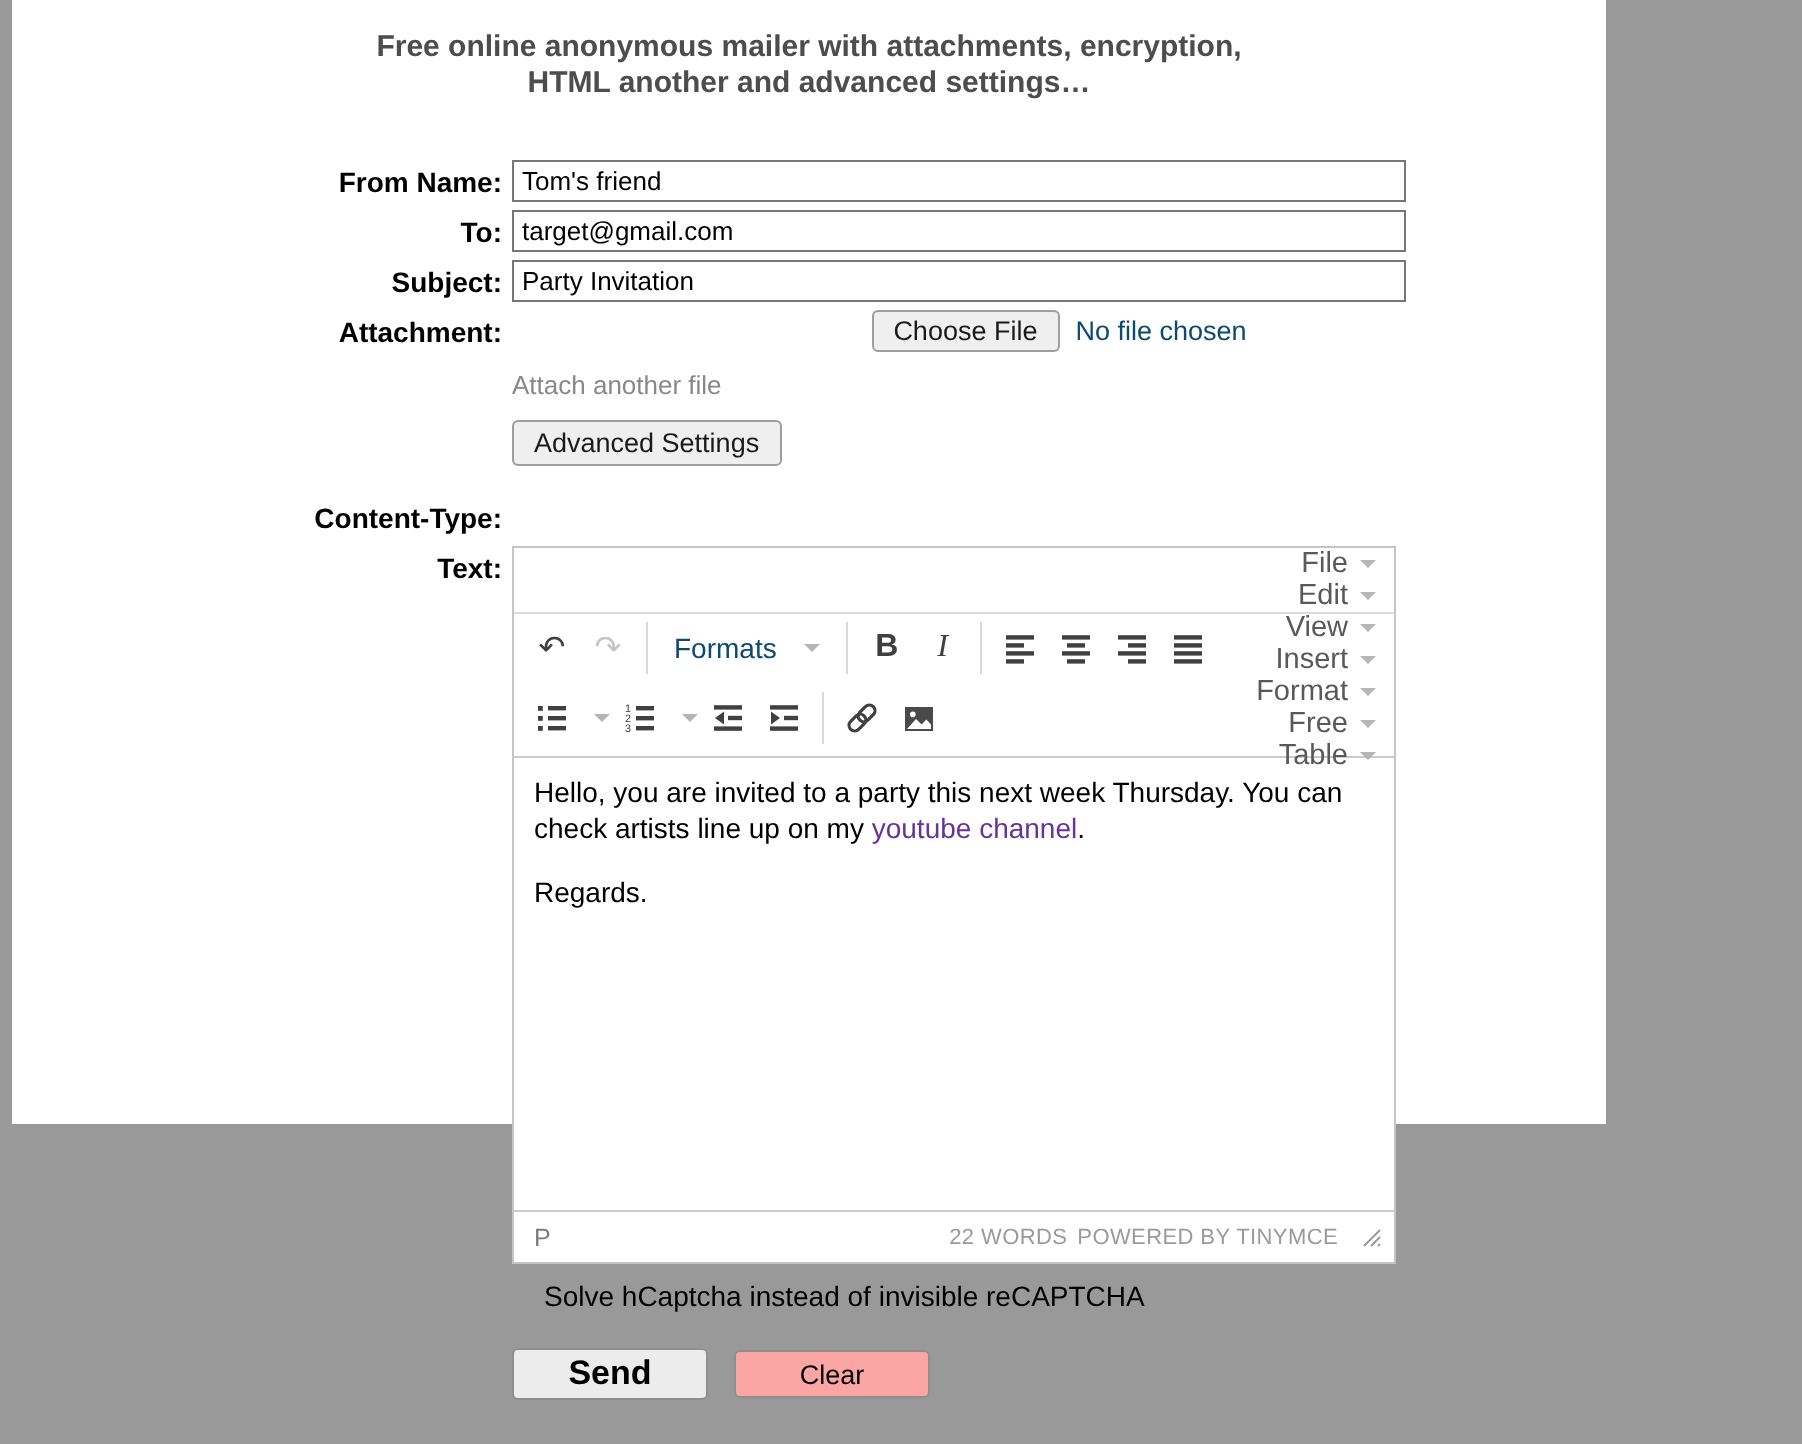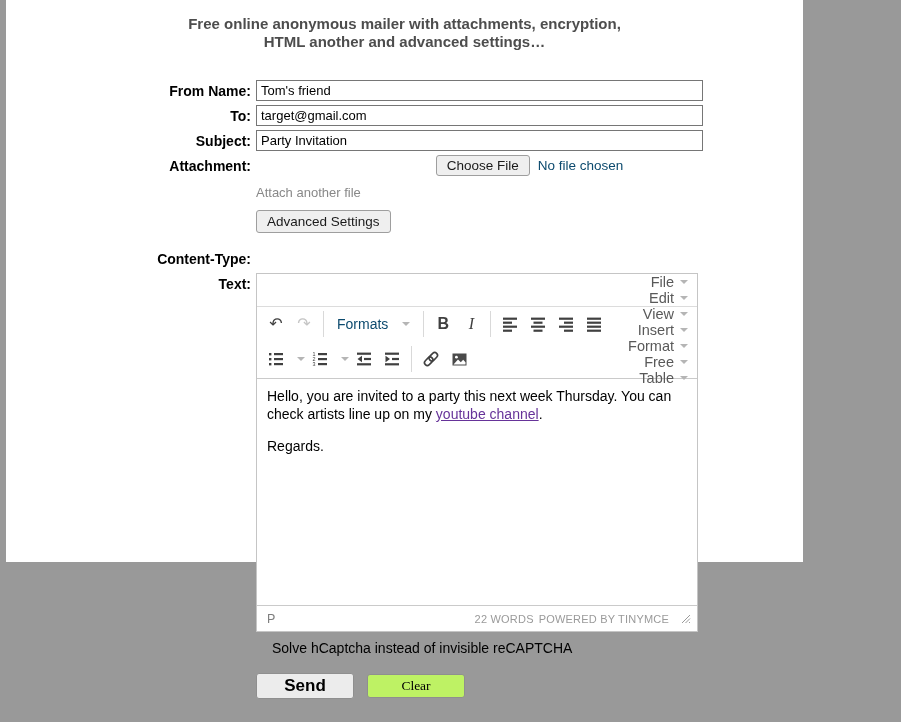--- a/index.html
+++ b/index.html
@@ -140,21 +140,21 @@
   
   .editor-content {
     height: 226px;
     padding: 9px 10px;
     font-size: 14px; color: #000;
     line-height: 1.28;
     overflow: hidden;
     cursor: text;
   }
   .editor-content p { margin-bottom: 14px; }
-  .editor-content a { color: #663399; text-decoration: underline; cursor: pointer; }
+  .editor-content a { color: #663399; cursor: pointer; }
   
   .statusbar {
     height: 26px;
     border-top: 1px solid #cacaca;
     display: flex; align-items: center;
     padding: 0 6px 0 10px;
     position: relative;
   }
   .elem-path { font-size: 12.5px; color: #7d7d7d; cursor: pointer; }
   .statusbar .right {
@@ -173,22 +173,22 @@
   .send-btn {
     width: 98px; height: 26px;
     font-weight: bold; font-size: 17px;
     background: #ececec; border: 1px solid #8f8f8f; border-radius: 3px;
     font-family: "Liberation Sans", sans-serif;
     color: #000; cursor: pointer;
   }
   .clear-btn {
     width: 98px; height: 24px;
     font-size: 13.5px;
-    background: #bef264; border: 1px solid #8f8f8f; border-radius: 3px;
-    font-family: Liberation Serif, serif;
+    background: #fca5a5; border: 1px solid #8f8f8f; border-radius: 3px;
+    font-family: Liberation Sans, sans-serif;
     color: #000; cursor: pointer;
     margin-left: 13px;
   }
   svg { display: block; }
 </style>
 </head>
 <body>
 
 <div class="page">
 

